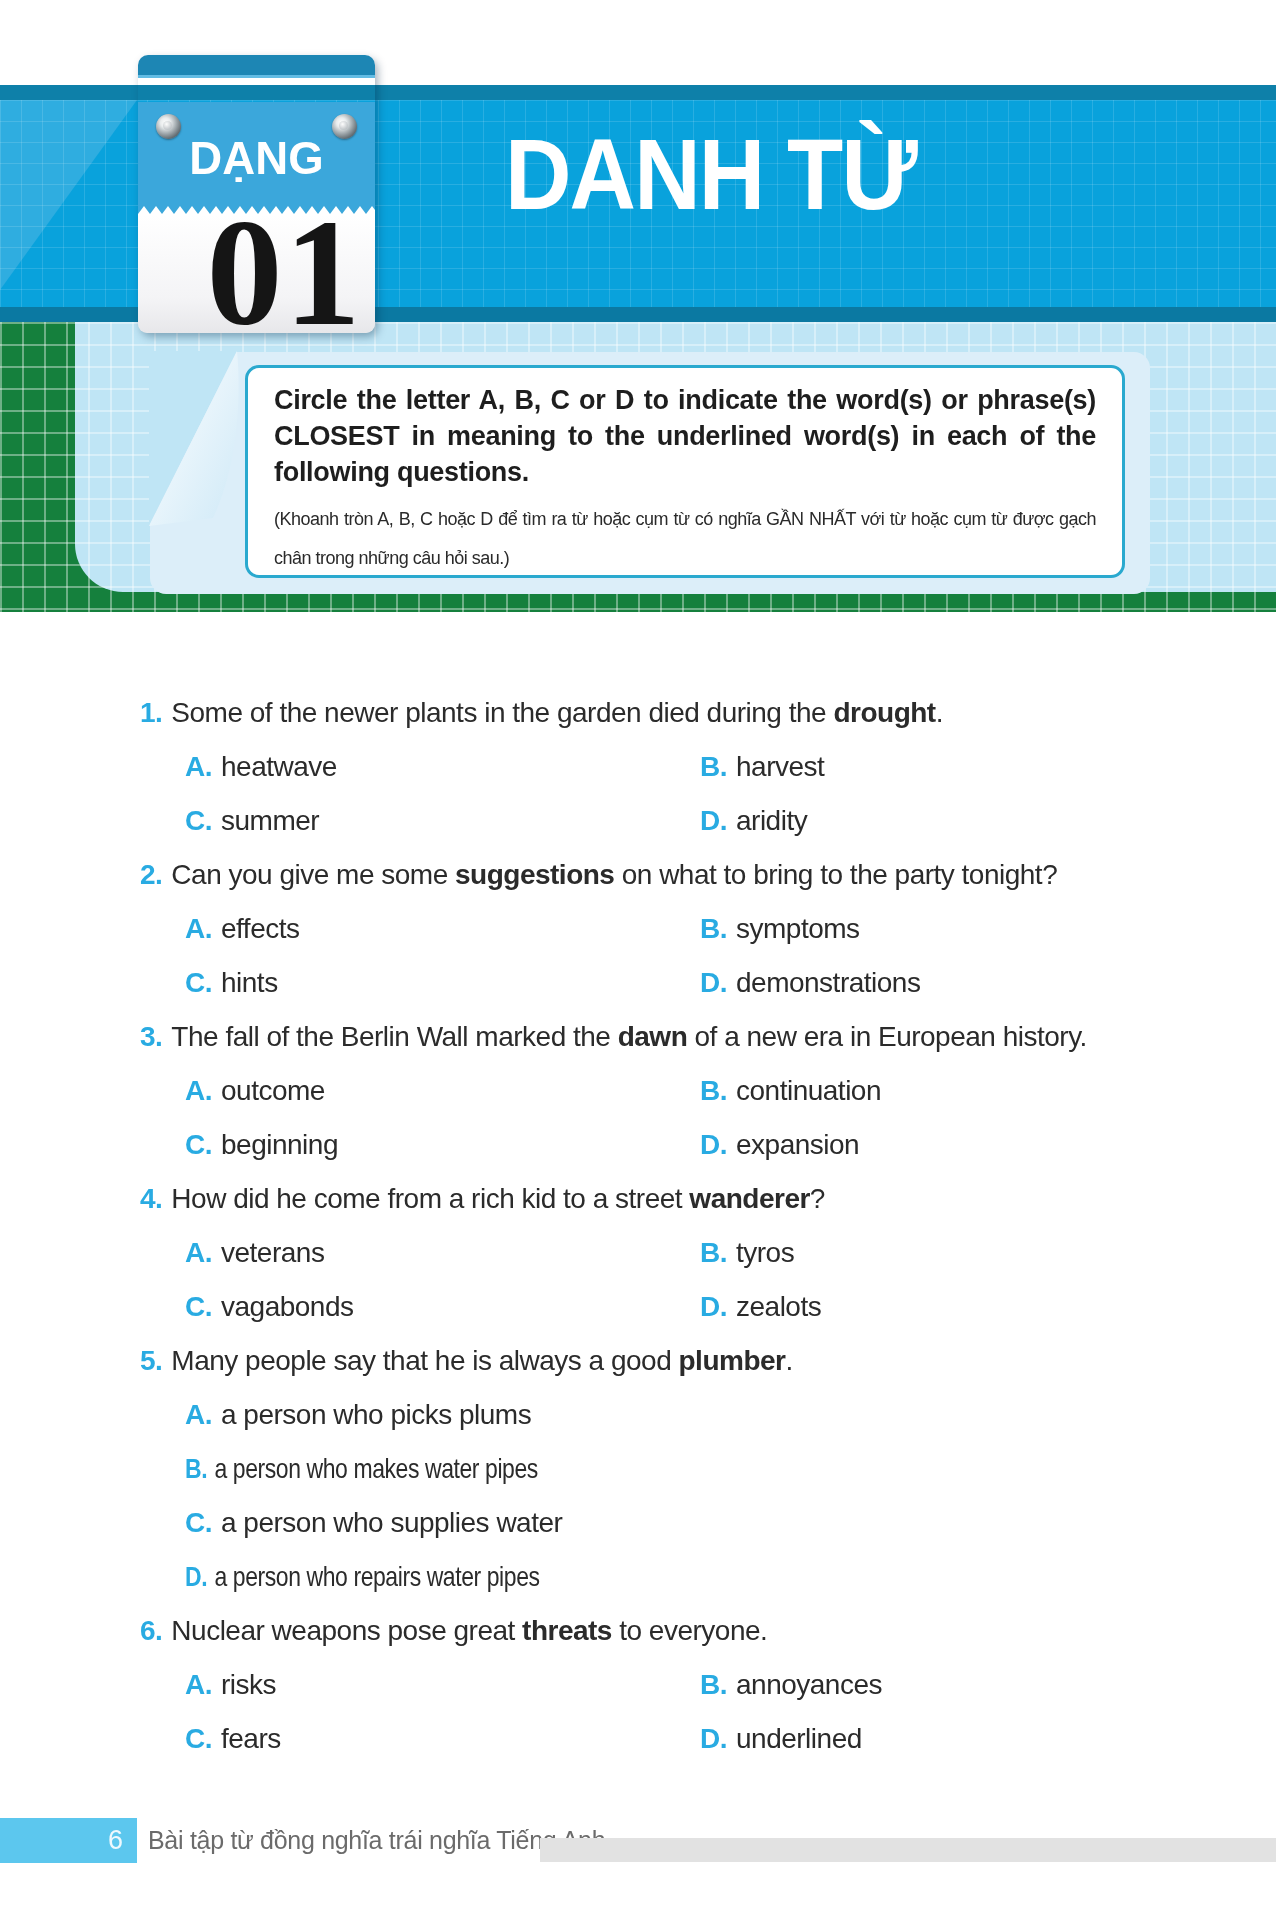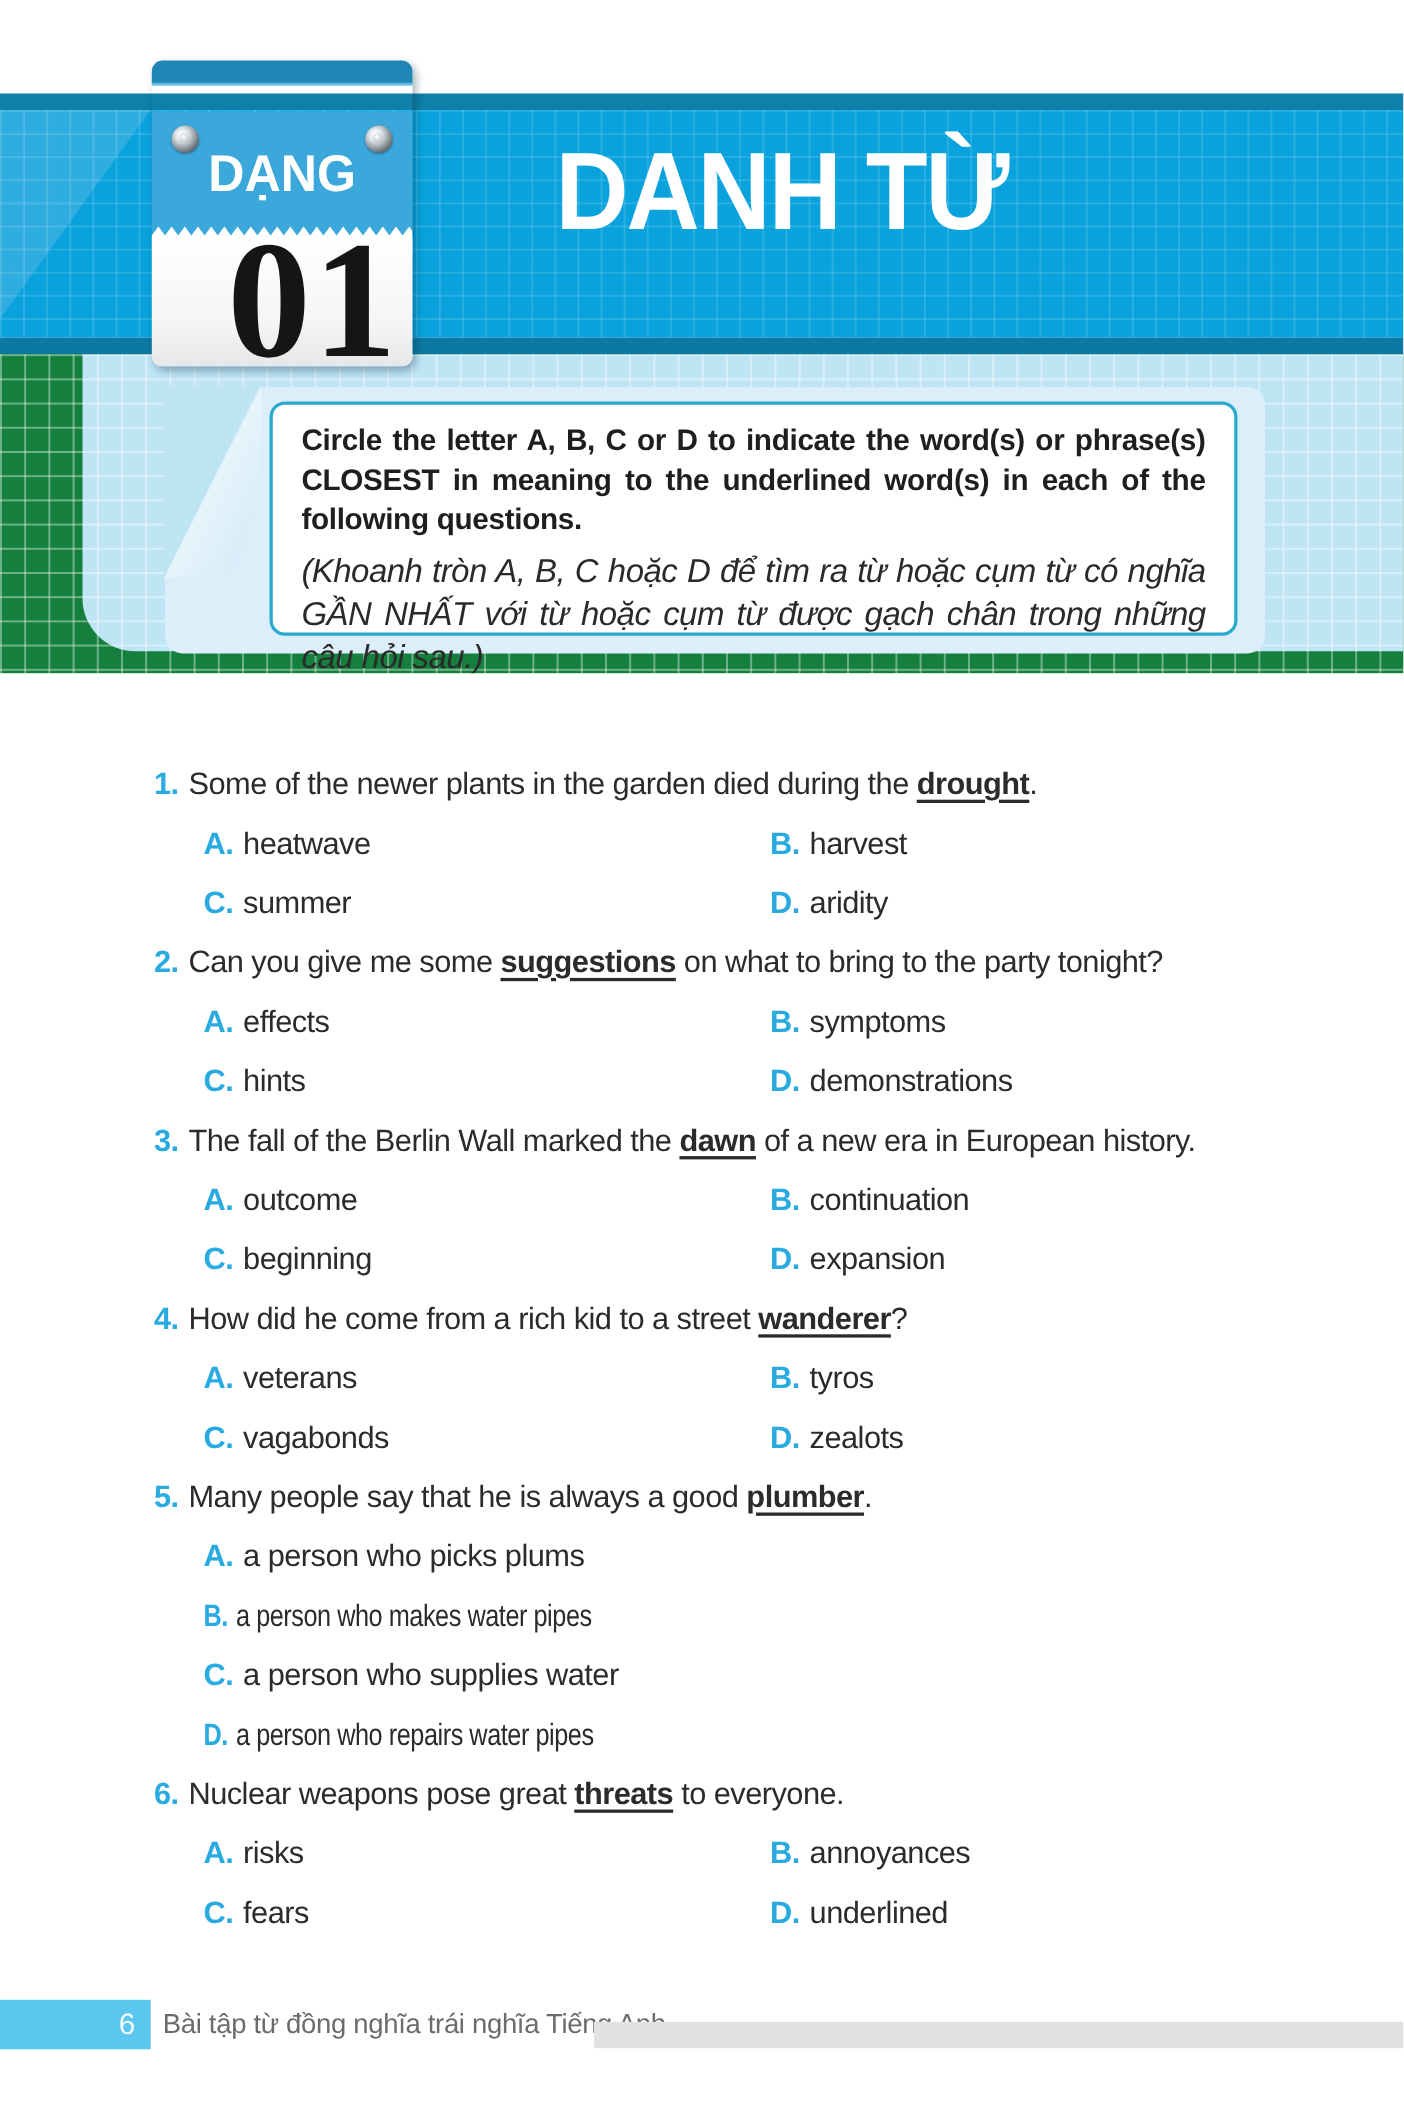--- a/index.html
+++ b/index.html
@@ -49,28 +49,28 @@
     background-image:linear-gradient(rgba(255,255,255,.38) 2px,transparent 2px),
                      linear-gradient(90deg,rgba(255,255,255,.38) 2px,transparent 2px);
     background-size:22px 22px;}
   .sheet{position:absolute;left:150px;top:30px;width:1000px;height:242px;background:#dcEEf9;
     background:#dceef9;border-radius:16px;}
   .curl{position:absolute;left:-1px;top:-1px;}
   .ibox{position:absolute;left:245px;top:43px;width:880px;height:213px;box-sizing:border-box;
     background:#fff;border:3px solid #2aa9cf;border-radius:14px;padding:14px 26px 0 26px;}
   .ibox .en{margin:0 0 10px 0;font-size:27px;line-height:36px;font-weight:700;color:#1e1e1e;
     text-align:justify;letter-spacing:-0.3px;}
-  .ibox .vi{margin:0;font-size:30px;line-height:39px;font-style:italic;color:#2a2a2a;
+  .ibox .vi{margin:0;font-size:18px;line-height:39px;color:#2a2a2a;
     text-align:justify;letter-spacing:-0.5px;}
 
   
   .questions{position:absolute;left:0;top:612px;width:100%;padding:74px 0 0 140px;box-sizing:border-box;}
   .q-line{height:54px;display:flex;align-items:center;font-size:28px;color:#2b2b2b;letter-spacing:-0.5px;}
   .q-num{color:#29abe2;font-weight:800;margin-right:9px;}
-  .q-word{font-weight:800;text-decoration:underline;text-decoration-thickness:3px;text-underline-offset:5px;}
+  .q-word{font-weight:800;text-decoration-thickness:3px;text-underline-offset:5px;}
   .options{display:grid;grid-template-columns:515px 1fr;margin-left:45px;}
   .question.one-col .options{grid-template-columns:1fr;}
   .option{height:54px;display:flex;align-items:center;font-size:28px;color:#2b2b2b;letter-spacing:-0.5px;}
   .opt-letter{color:#29abe2;font-weight:800;margin-right:9px;}
   .option.condensed .opt-body{transform:scaleX(.82);transform-origin:left center;white-space:nowrap;}
   .opt-body{display:flex;align-items:center;}
 
   
   .footer{position:absolute;left:0;top:1818px;width:100%;height:45px;}
   .pagenum-box{position:absolute;left:0;top:0;width:137px;height:45px;background:#5cc7ee;

